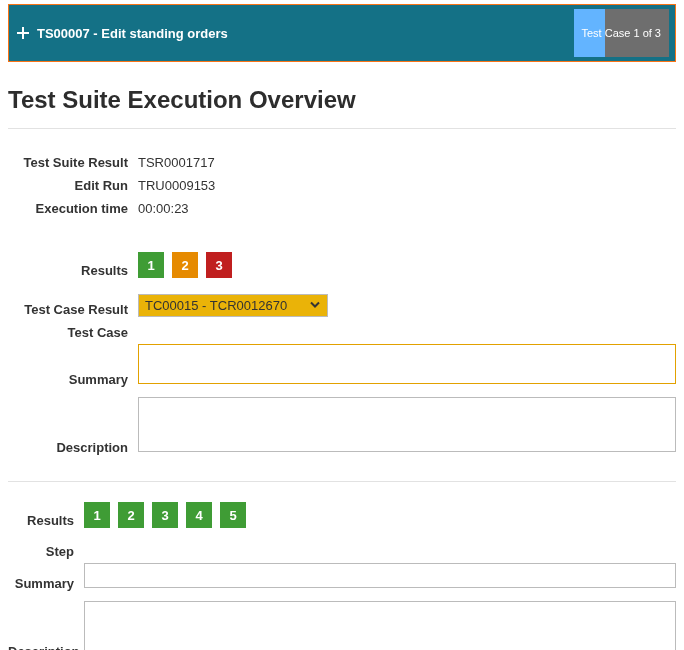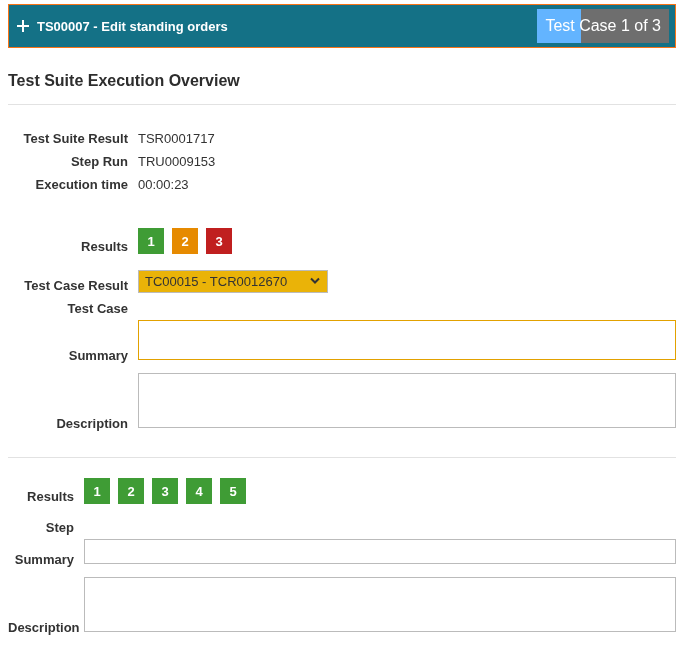--- a/index.html
+++ b/index.html
@@ -26,37 +26,37 @@
     width: 16px; height: 16px;
     display: inline-flex;
     align-items: center;
     justify-content: center;
     margin-right: 6px;
   }
   .header-bar .plus-icon svg { display:block; }
   .header-bar .badge-right {
     margin-left: auto;
     background: #6e6e6e;
-    font-size: 16px;
-    padding: 8px 8px;
+    font-size: 11px;
+    padding: 18px 8px;
     font-weight: 500;
     position: relative;
   }
   .header-bar .badge-progress {
     position: absolute;
     left: 0; top: 0; bottom: 0;
     width: 33%;
     background: #63b4ff;
   }
   .header-bar .badge-text {
     position: relative;
     color: #fff;
   }
   h2.page-title {
-    font-size: 16px;
+    font-size: 24px;
     font-weight: 600;
     margin: 24px 0 14px 0;
     color: #2d2d2d;
   }
   hr.sep {
     border: none;
     border-top: 1px solid #e2e2e2;
     margin: 0 0 22px 0;
   }
   hr.sep2 {
@@ -160,21 +160,21 @@
 </div>
 
 <h2 class="page-title">Test Suite Execution Overview</h2>
 <hr class="sep">
 
 <div class="row">
   <div class="lab">Test Suite Result</div>
   <div class="val">TSR0001717</div>
 </div>
 <div class="row">
-  <div class="lab">Step Run</div>
+  <div class="lab">Edit Run</div>
   <div class="val">TRU0009153</div>
 </div>
 <div class="row">
   <div class="lab">Execution time</div>
   <div class="val">00:00:23</div>
 </div>
 
 <div class="row row-gap-top">
   <div class="lab">Results</div>
   <div class="result-chips" id="case-chips">

